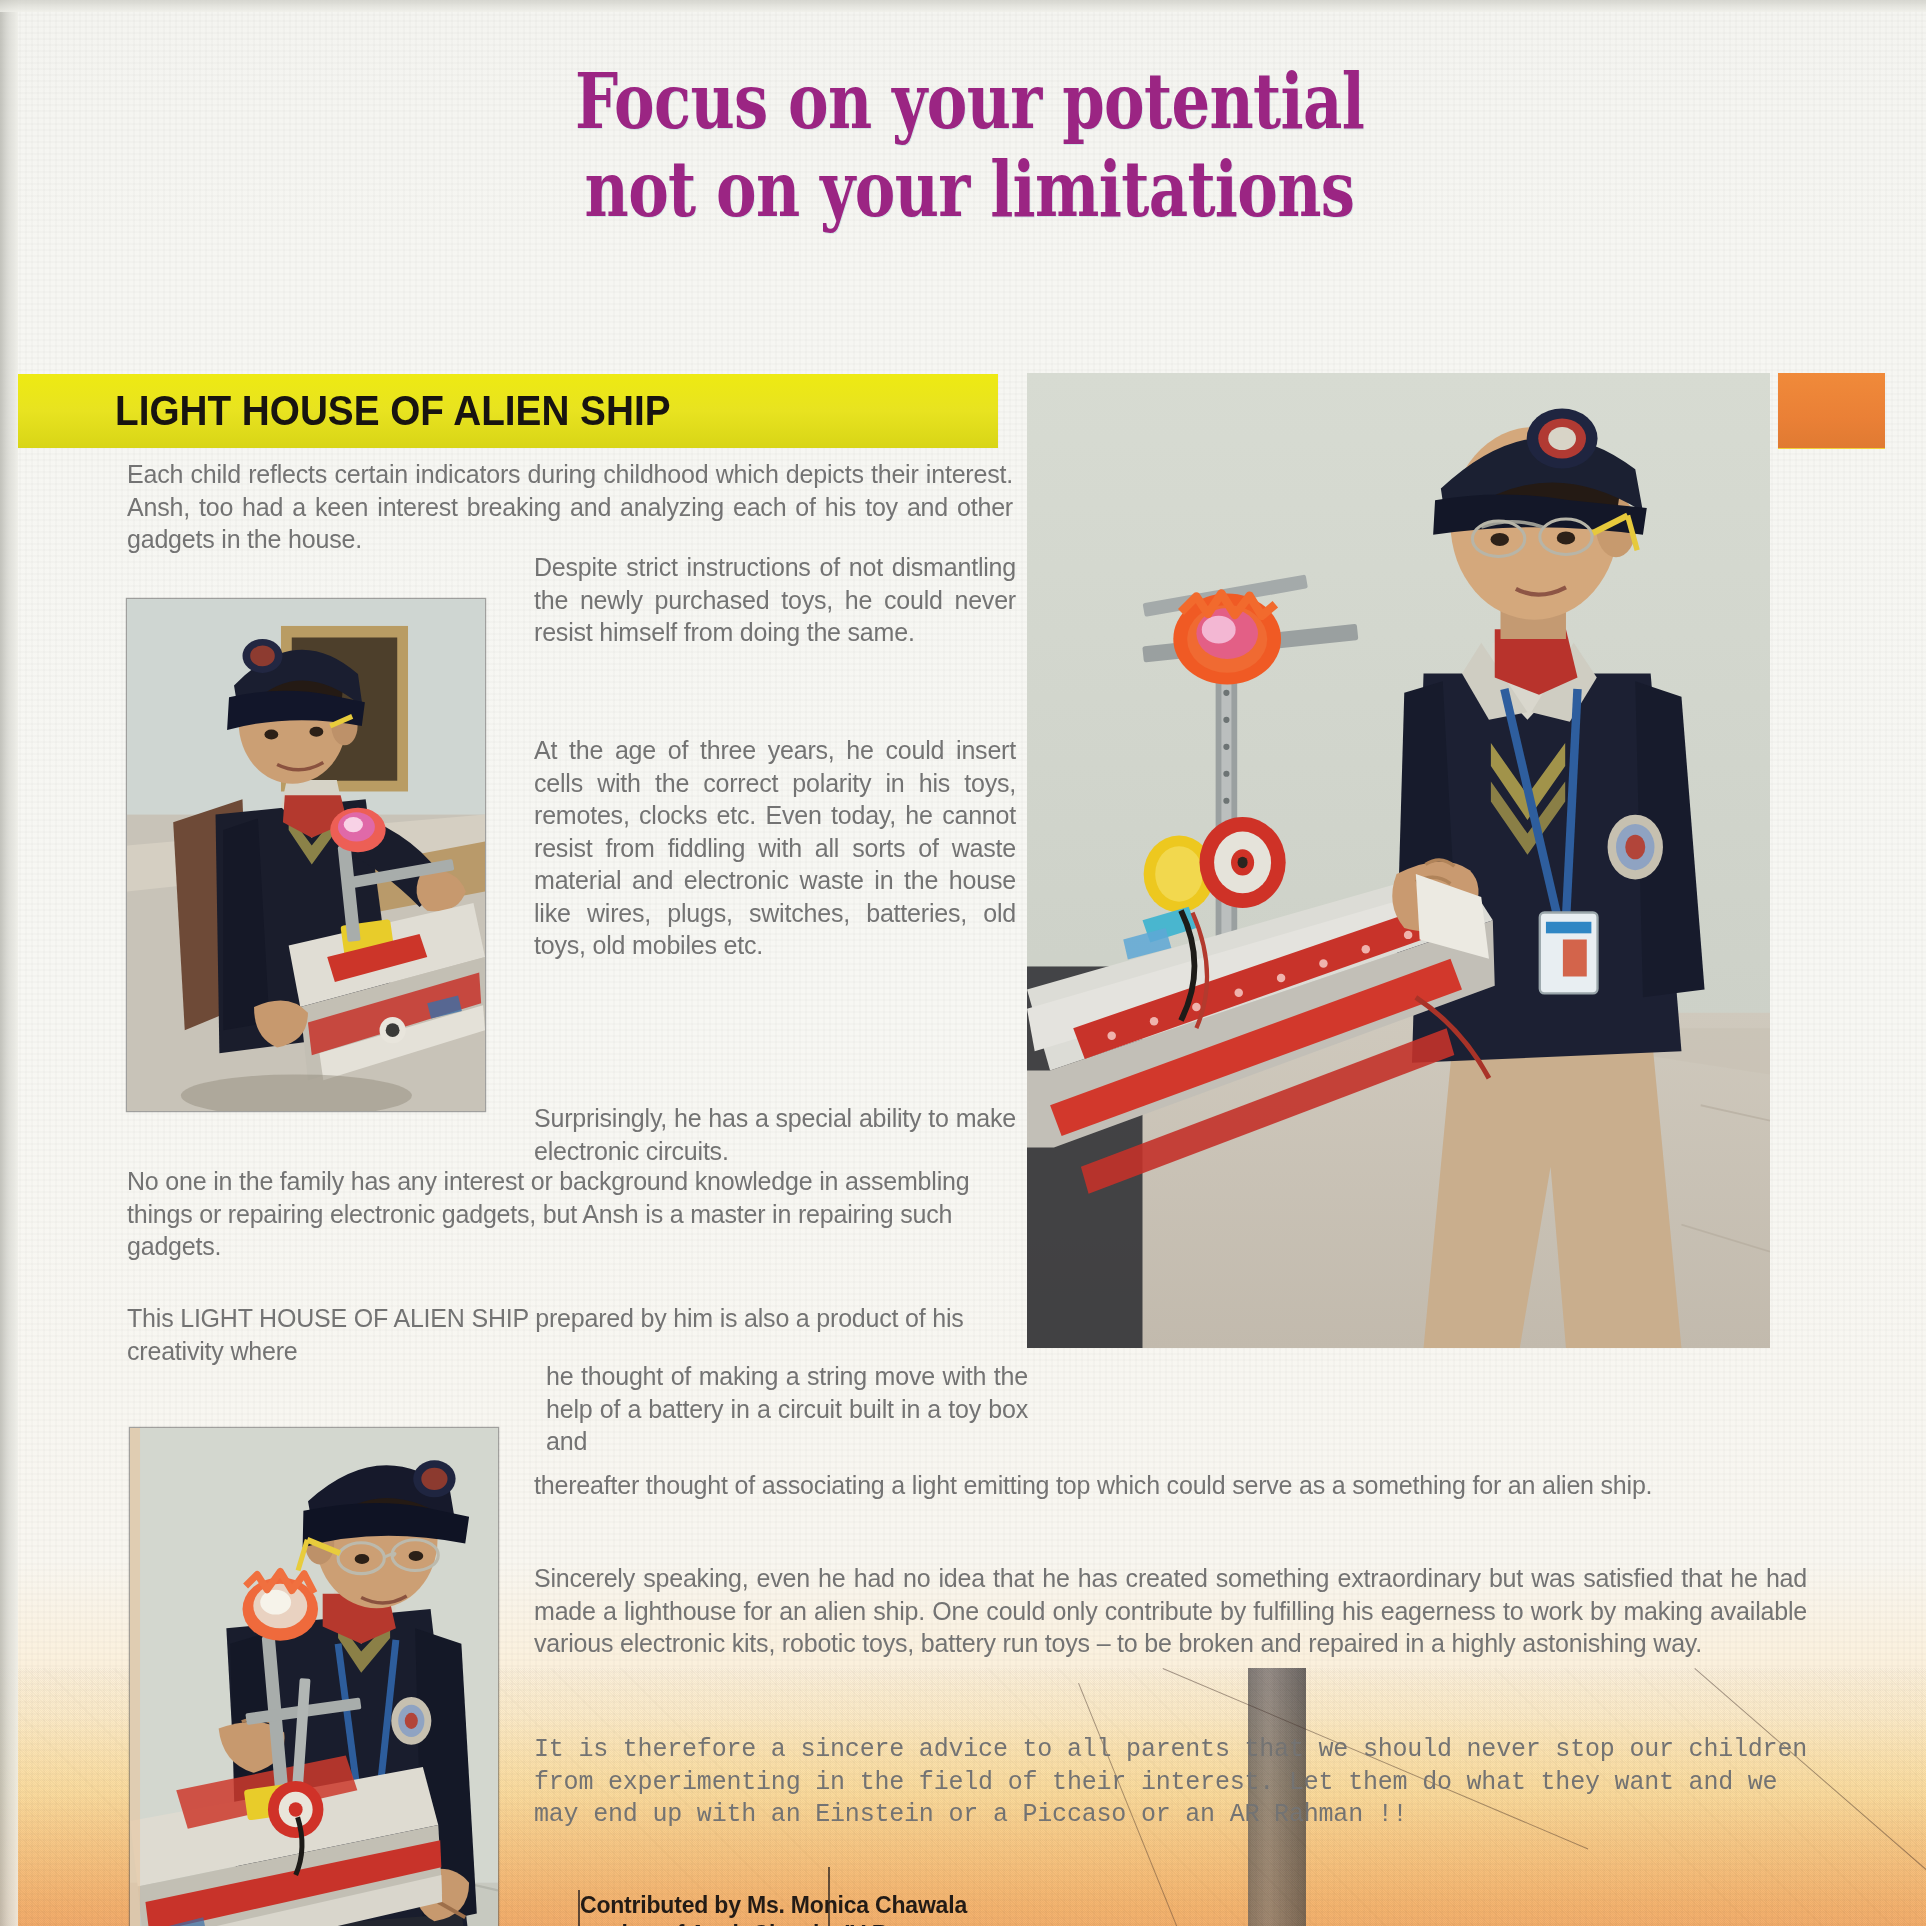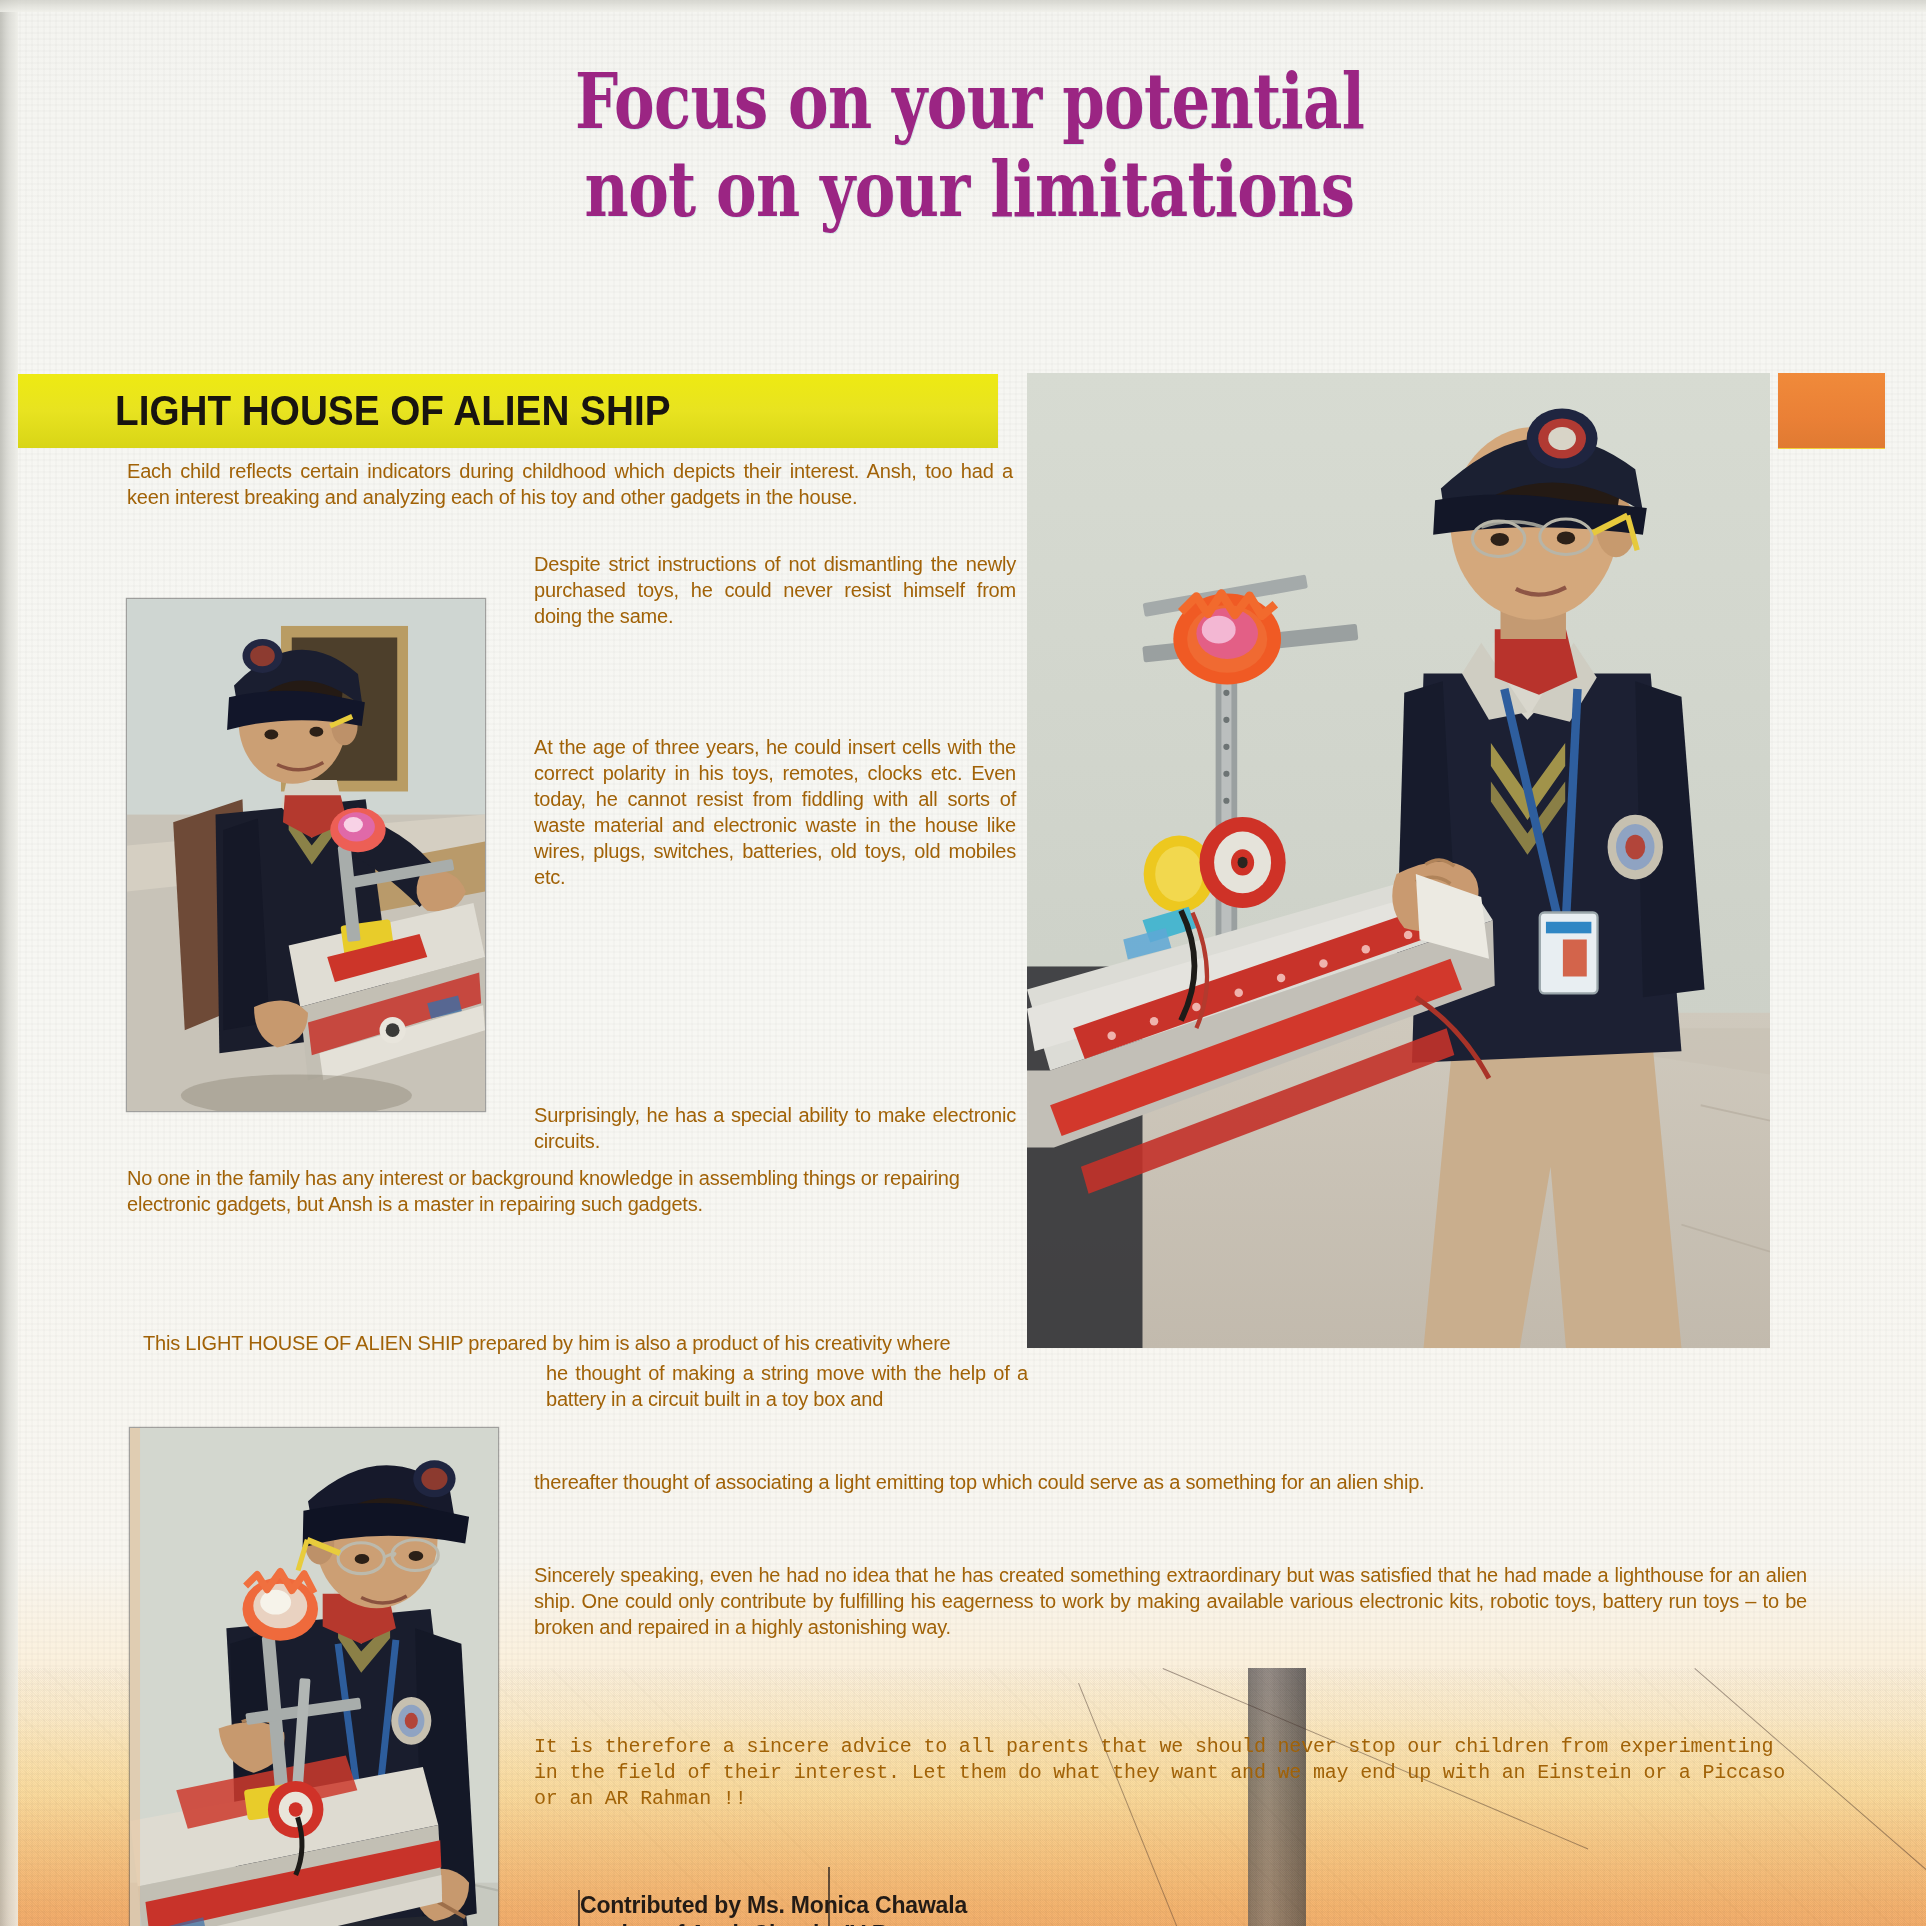--- a/index.html
+++ b/index.html
@@ -103,34 +103,34 @@
   
   #photo-main{ left:1027px; top:373px; width:743px; height:975px; }
   
   #photo-left-top{ left:127px; top:599px; width:358px; height:512px; }
   
   #photo-left-bottom{ left:130px; top:1428px; width:368px; height:578px; }
 
   
   .txt{
     position:absolute;
-    color:#a16207;
-    font-size:20px;
+    color:#737373;
+    font-size:25px;
     line-height:1.30;
     letter-spacing:-0.2px;
     text-align:justify;
   }
   .txt.nojust{ text-align:left; }
 
   #p1{ left:127px; top:458px; width:886px; }
   #p2{ left:534px; top:551px; width:482px; }
   #p3{ left:534px; top:734px; width:482px; }
   #p4{ left:534px; top:1102px; width:482px; }
   #p5{ left:127px; top:1165px; width:888px; }
-  #p6{ left:127px; top:1330px; width:888px;margin-left:16px; }
+  #p6{ left:127px; top:1302px; width:888px; }
   #p7{ left:534px; top:1360px; width:482px;margin-left:12px; }
   #p8{ left:534px; top:1469px; width:1273px; }
   #p9{ left:534px; top:1562px; width:1273px; }
   #p10{ left:534px; top:1734px; width:1273px;font-family:Liberation Mono, monospace; }
 
   .credit{
     position:absolute;
     left:580px; top:1891px;
     font-size:23px;
     font-weight:bold;

